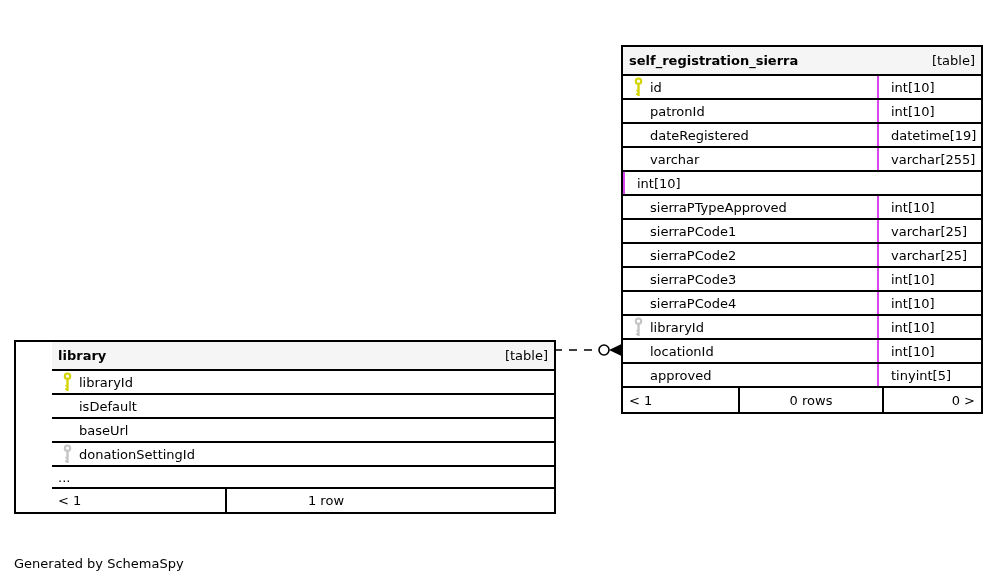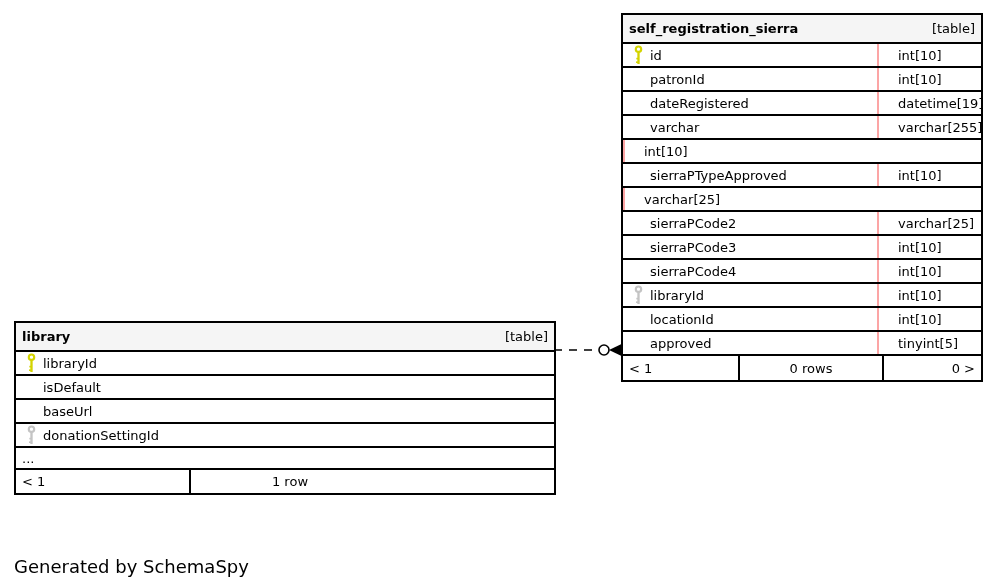--- a/index.html
+++ b/index.html
@@ -9,20 +9,21 @@
     font-family: "DejaVu Sans", "Liberation Sans", sans-serif;
     font-size: 13px;
     color: #000000;
     position: relative;
     overflow: hidden;
   }
   .entity {
     position: absolute;
     border: 2px solid #000;
     background: #ffffff;
+    margin-top: 32px;
   }
   .entity-header {
     display: flex;
     justify-content: space-between;
     align-items: center;
     height: 29px;
     padding: 0 6px;
     background: #f5f5f5;
     border-bottom: 2px solid #000;
   }
@@ -36,24 +37,24 @@
   .row .namecell {
     flex: 1;
     display: flex;
     align-items: center;
     padding-left: 9px;
     overflow: hidden;
     white-space: nowrap;
   }
   .row .typecell {
     width: 104px;
-    border-left: 2px solid #fca5a5;
+    border-left: 2px solid #d946ef;
     display: flex;
     align-items: center;
-    padding-left: 19px;
+    padding-left: 12px;
     white-space: nowrap;
   }
   .key-slot {
     width: 12px;
     margin-right: 6px;
     display: inline-flex;
     align-items: center;
     justify-content: center;
     flex: none;
   }
@@ -69,40 +70,40 @@
   }
   #library-table .paging { height: 23px; }
   #self-registration-sierra-table .paging { height: 24px; }
   .paging .pcell { display: flex; align-items: center; }
   .paging .prev { padding-left: 6px; }
   .paging .rows { justify-content: center; }
   .paging .next { justify-content: flex-end; padding-right: 6px; }
   .paging .rows, .paging .next { border-left: 2px solid #000; }
 
   
-  #library-table { left: 14px; top: 321px; width: 542px; }
+  #library-table { left: 14px; top: 308px; width: 542px; padding-left: 36px; }
   #library-table .paging .prev { width: 173px; }
   #library-table .paging .rows { width: 200px; }
   #library-table .paging .next { flex: 1; }
 
   
   #self-registration-sierra-table { left: 621px; top: 13px; width: 362px; }
   #self-registration-sierra-table .paging .prev { width: 115px; }
   #self-registration-sierra-table .paging .rows { width: 144px; }
   #self-registration-sierra-table .paging .next { flex: 1; }
 
   #relationship-connector {
     position: absolute;
     left: 552px; top: 339px;
     width: 70px; height: 22px;
   }
   #credit {
     position: absolute;
     left: 14px; top: 556px;
-    font-size: 18px;
+    font-size: 13px;
   }
 </style>
 </head>
 <body>
 
 <div class="entity" id="library-table">
   <div class="entity-header">
     <span class="entity-title">library</span>
     <span class="entity-badge">[table]</span>
   </div>
@@ -217,20 +218,26 @@
       <div class="row">
         <div class="namecell">
           <span class="key-slot">
             
           </span>
           <span class="col-name">sierraPTypeApproved</span>
         </div>
         <div class="typecell">int[10]</div>
       </div>
       <div class="row">
+        <div class="namecell">
+          <span class="key-slot">
+            
+          </span>
+          <span class="col-name">sierraPCode1</span>
+        </div>
         <div class="typecell">varchar[25]</div>
       </div>
       <div class="row">
         <div class="namecell">
           <span class="key-slot">
             
           </span>
           <span class="col-name">sierraPCode2</span>
         </div>
         <div class="typecell">varchar[25]</div>

